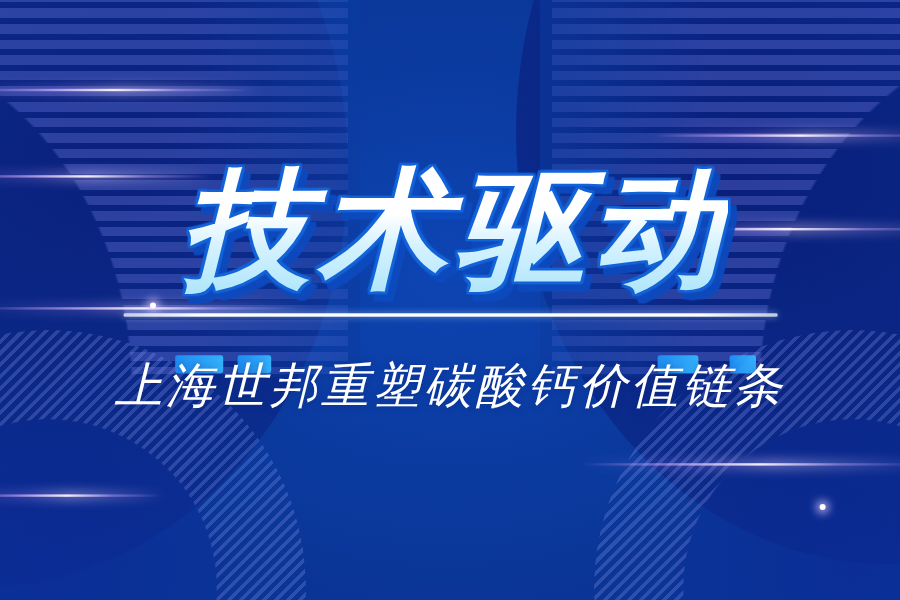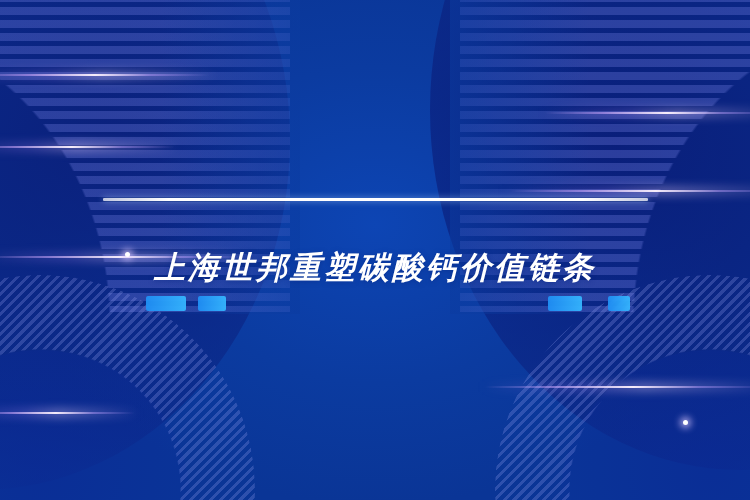--- a/index.html
+++ b/index.html
@@ -185,24 +185,24 @@
   .divider {
     width: 545px;
     height: 3px;
     background: linear-gradient(to right, rgba(255,255,255,0.75), #ffffff 12%, #ffffff 88%, rgba(255,255,255,0.75));
     box-shadow: 0 0 6px rgba(180,215,255,0.6);
     transform: translateY(-14px);
     border-radius: 1px;
   }
 
   .subtitle {
-    margin: 16px;
-    font-size: 31px;
+    margin: 0;
+    font-size: 40px;
     font-style: italic;
-    font-weight: 700;
+    font-weight: 400;
     letter-spacing: 3px;
     color: #ffffff;
     text-shadow: 0 1px 5px rgba(10,40,130,0.55);
     transform: translateY(16px);
     white-space: nowrap;
   }
 </style>
 </head>
 <body>
 
@@ -245,17 +245,18 @@
 
   <div class="dot-spark" style="left:125px; top:252px;"></div>
   <div class="dot-spark" style="right:62px; top:420px;"></div>
 
   <div class="chip" style="left:146px; top:296px; width:40px;"></div>
   <div class="chip" style="left:198px; top:296px; width:28px;"></div>
   <div class="chip" style="right:168px; top:296px; width:34px;"></div>
   <div class="chip" style="right:120px; top:296px; width:22px;"></div>
 
   <div class="content">
+    <h1 class="headline">技术驱动</h1>
     <div class="divider"></div>
     <p class="subtitle">上海世邦重塑碳酸钙价值链条</p>
   </div>
 
 </div>
 
 </body></html>

